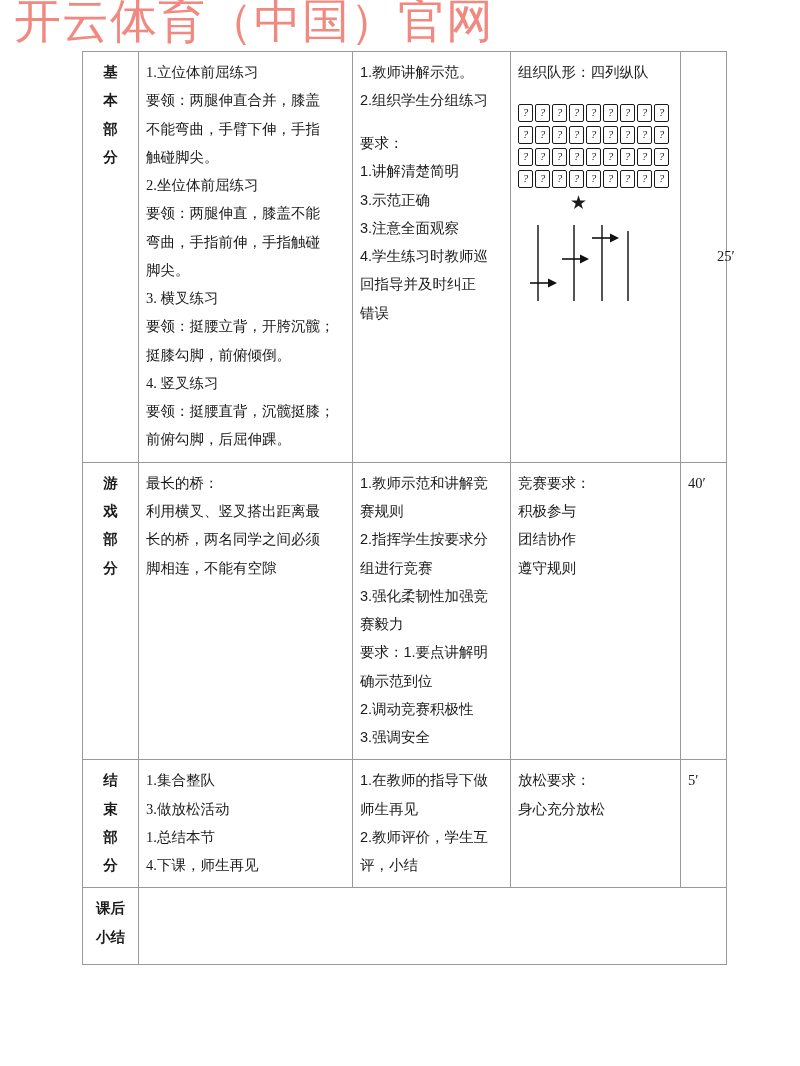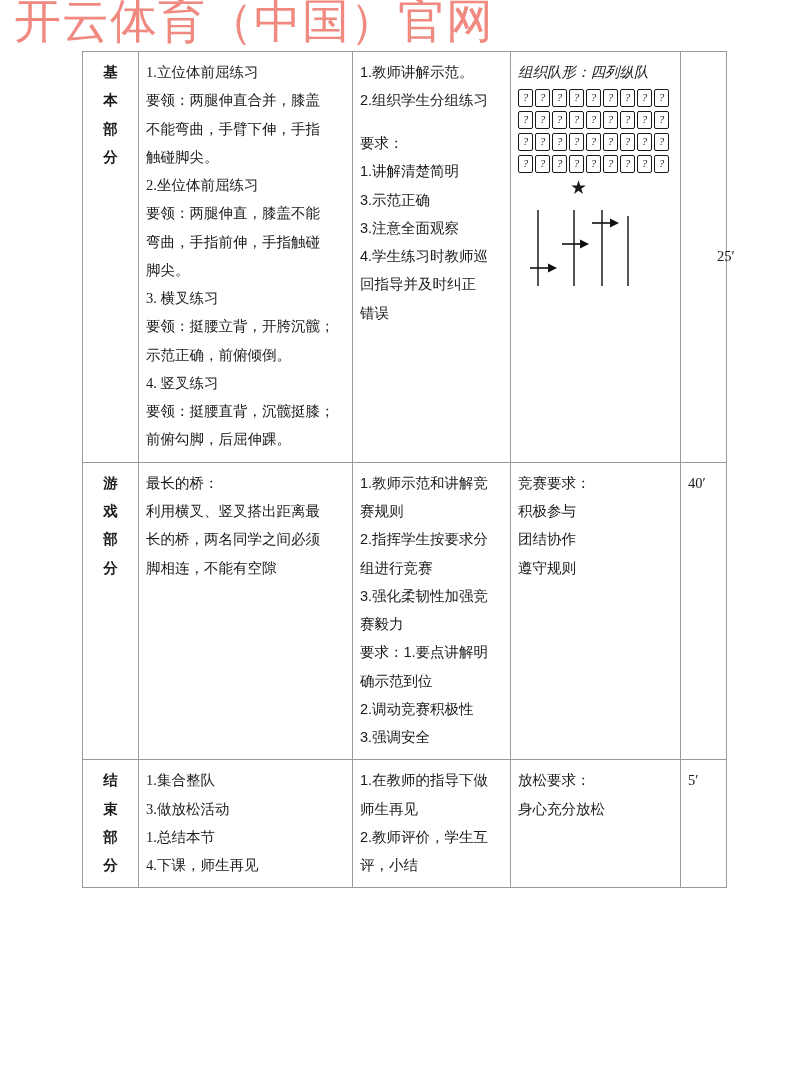--- a/index.html
+++ b/index.html
@@ -75,21 +75,21 @@
     text-align: left;
     vertical-align: middle;
     padding-left: 6px;
     font-family: "Liberation Serif", "DejaVu Serif", serif;
   }
   td.time.top { vertical-align: middle; padding-left: 36px; }
   .ln { display: block; white-space: nowrap; }
   .ln.blank { height: 1.0em; }
 
   
-  .formation-title { display:block; margin-bottom: 3px; font-style: italic; }
+  .formation-title { display:block; margin-bottom: 18px; }
   .rowline {
     display: block;
     line-height: 1.1;
     margin: 3px 0 4px 0;
     white-space: nowrap;
   }
   .tofu {
     display: inline-block;
     width: 13px;
     height: 16px;
@@ -159,21 +159,21 @@
           <span class="ln">1.立位体前屈练习</span>
           <span class="ln">要领：两腿伸直合并，膝盖</span>
           <span class="ln">不能弯曲，手臂下伸，手指</span>
           <span class="ln">触碰脚尖。</span>
           <span class="ln">2.坐位体前屈练习</span>
           <span class="ln">要领：两腿伸直，膝盖不能</span>
           <span class="ln">弯曲，手指前伸，手指触碰</span>
           <span class="ln">脚尖。</span>
           <span class="ln">3. 横叉练习</span>
           <span class="ln">要领：挺腰立背，开胯沉髋；</span>
-          <span class="ln">示范正确，前俯倾倒。</span>
+          <span class="ln">挺膝勾脚，前俯倾倒。</span>
           <span class="ln">4. 竖叉练习</span>
           <span class="ln">要领：挺腰直背，沉髋挺膝；</span>
           <span class="ln">前俯勾脚，后屈伸踝。</span>
         </td>
 
         <td class="meth">
           <span class="ln">1.教师讲解示范。</span>
           <span class="ln">2.组织学生分组练习</span>
           <span class="ln blank"></span>
           <span class="ln">要求：</span>
@@ -283,16 +283,23 @@
         </td>
 
         <td class="org">
           <span class="ln">放松要求：</span>
           <span class="ln">身心充分放松</span>
         </td>
 
         <td class="time">5′</td>
       </tr>
 
+      <tr>
+        <td class="summary-label">
+          <span class="ch">课后</span>
+          <span class="ch">小结</span>
+        </td>
+        <td class="summary-blank" colspan="4"></td>
+      </tr>
 
     </tbody>
   </table>
 </div>
 
 </body></html>

